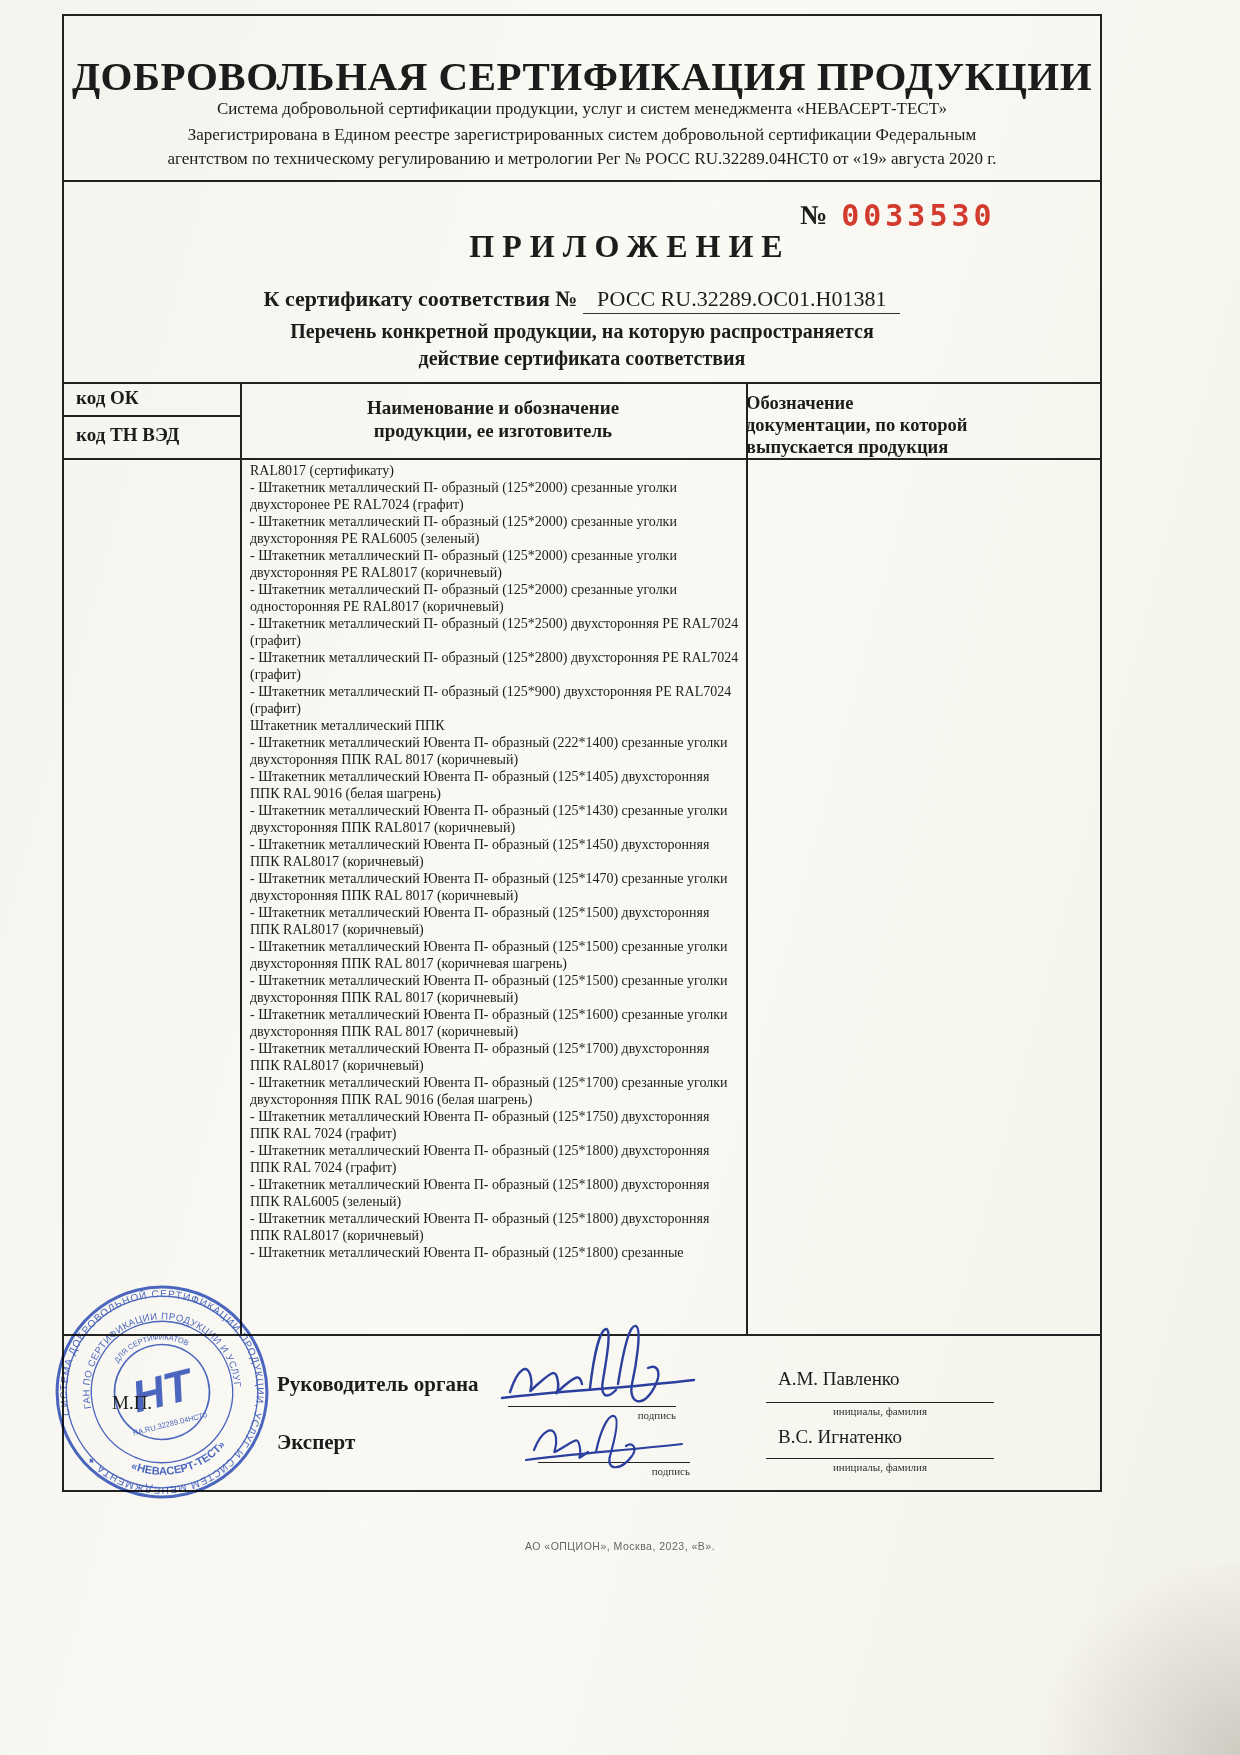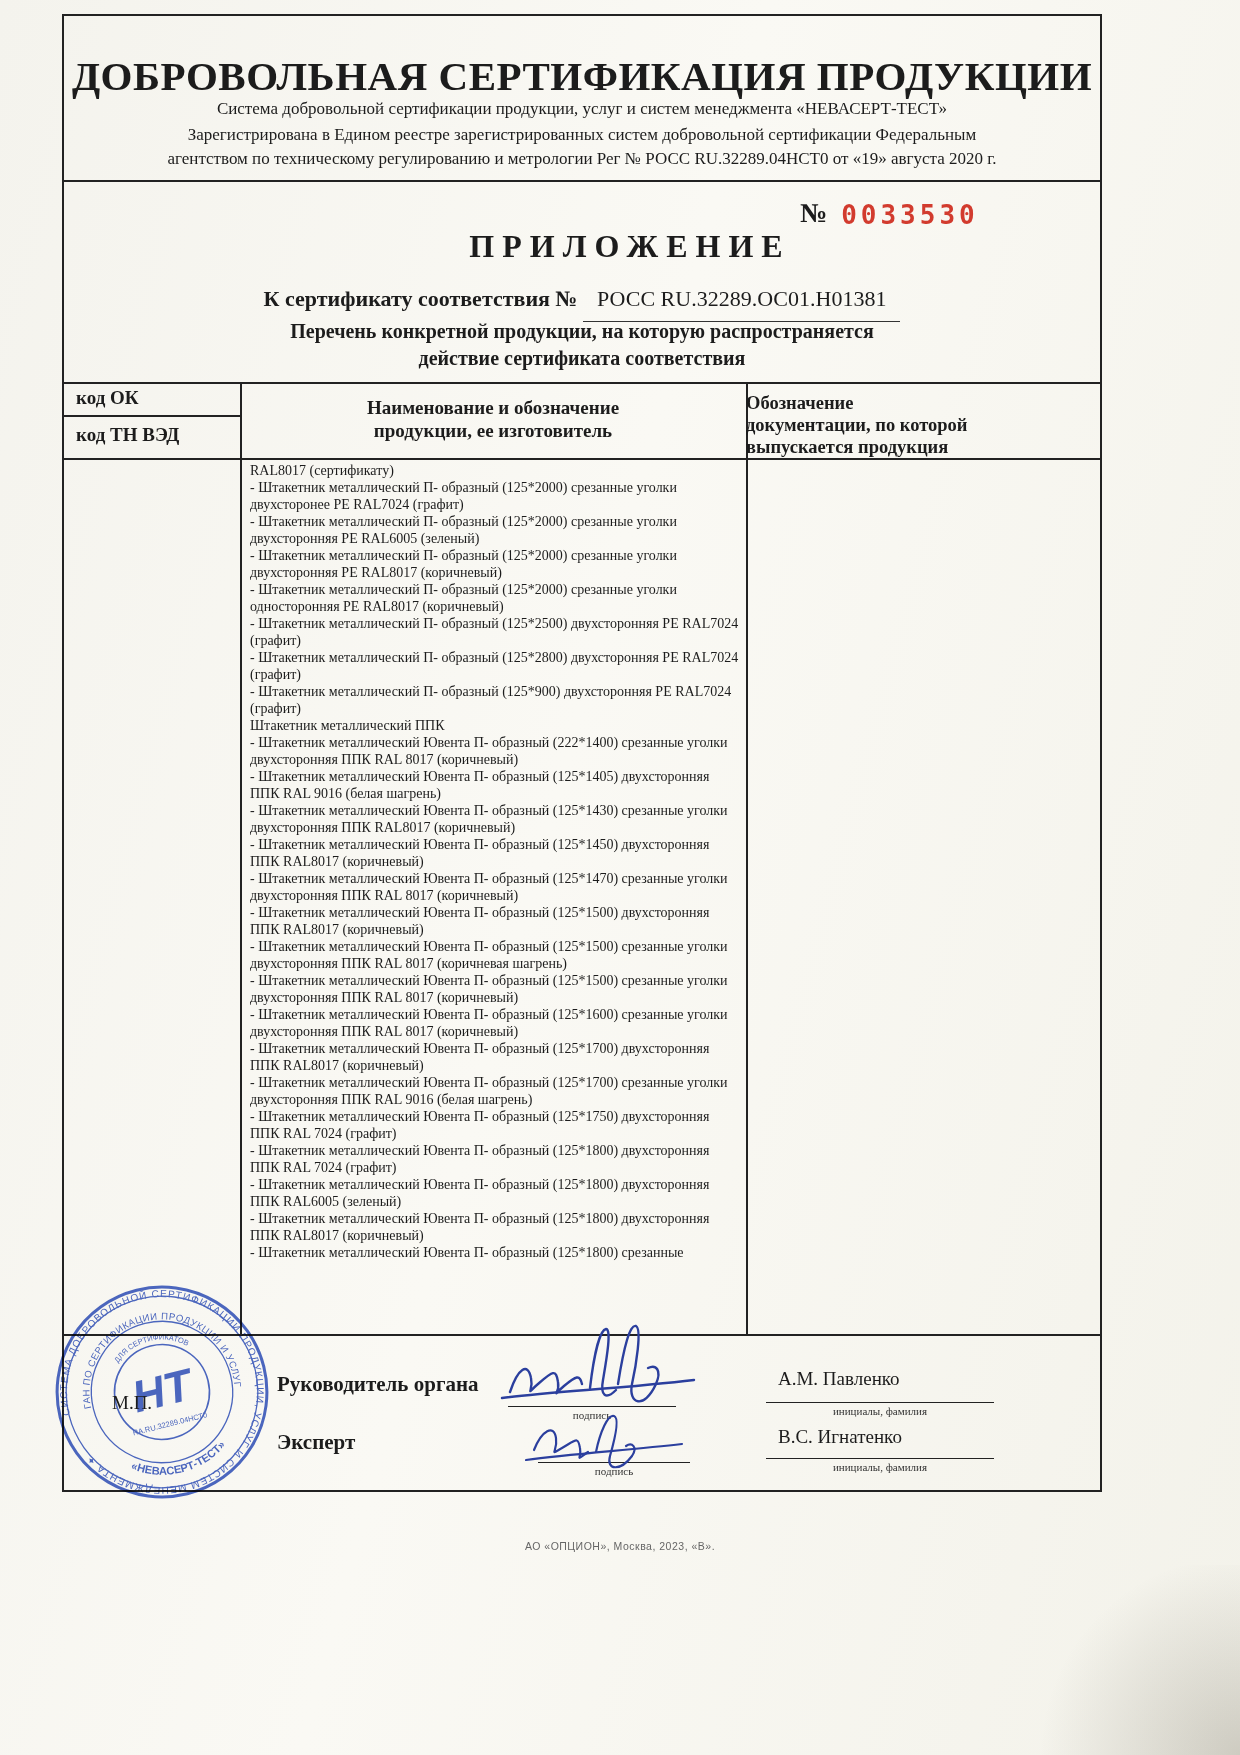--- a/index.html
+++ b/index.html
@@ -22,28 +22,28 @@
   }
   .centered { position:absolute; left:62px; width:1040px; text-align:center; }
   .doc-title { top:52px; font-size:41px; font-weight:bold; letter-spacing:.5px; }
   .doc-sub1  { top:99px; font-size:17px; }
   .doc-sub2  { top:123px; font-size:17px; line-height:24px; white-space:pre-line; }
   .header-rule { position:absolute; left:62px; top:180px; width:1040px; border-top:2.5px solid #222; }
 
   .blank-no { position:absolute; left:800px; top:198px; white-space:nowrap; }
   .blank-no .pre { font-size:27px; font-weight:bold; vertical-align:2px; }
   .blank-no .val {
-    font-family:"DejaVu Sans Mono",monospace; font-size:26px; font-weight:600;
+    font-family:"DejaVu Sans Mono",monospace; font-size:30px; font-weight:600;
     color:#d23b2e; letter-spacing:4px; margin-left:14px;margin-top:15px;
   }
 
   .appendix-title { top:228px; font-size:32px; font-weight:bold; letter-spacing:8px;padding-left:48px; }
   .cert-line { top:286px; font-size:22px; }
   .cert-line .lbl { font-weight:bold; }
-  .cert-line .num { border-bottom:1.5px solid #333; padding:0 14px 10px 14px; }
+  .cert-line .num { border-bottom:1.5px solid #333; padding:0 14px 2px 14px; }
   .scope1 { top:320px; font-size:20px; font-weight:bold; }
   .scope2 { top:347px; font-size:20px; font-weight:bold; }
 
   
   .tline { position:absolute; pointer-events:none; }
   .h-top     { left:62px; top:382px; width:1040px; border-top:2.2px solid #222; }
   .h-col1    { left:62px; top:415px; width:178px; border-top:2.2px solid #222; }
   .h-header  { left:62px; top:458px; width:1040px; border-top:2.2px solid #222; }
   .h-bottom  { left:62px; top:1334px; width:1040px; border-top:2.2px solid #222; }
   .v-1 { left:240px; top:382px; height:952px; border-left:2.2px solid #222; }
@@ -66,21 +66,21 @@
   }
   .item { margin:0; }
 
   
   .mp { position:absolute; left:112px; top:1392px; font-size:19px; z-index:5; }
   .role1 { position:absolute; left:277px; top:1372px; font-size:21px; font-weight:bold; }
   .role2 { position:absolute; left:277px; top:1430px; font-size:21px; font-weight:bold; }
   .sigline { position:absolute; border-top:1.5px solid #222; }
   .sigline-1 { left:508px; top:1406px; width:168px; }
   .sigline-2 { left:538px; top:1462px; width:152px; }
-  .sigcap { position:absolute; font-size:11px; color:#333; text-align:center; }
+  .sigcap { position:absolute; font-size:11px; color:#333; text-align:right; }
   .sigcap-1 { left:508px; top:1409px; width:168px; }
   .sigcap-2 { left:538px; top:1465px; width:152px; }
   .name1 { position:absolute; left:778px; top:1368px; font-size:19px; }
   .name2 { position:absolute; left:778px; top:1426px; font-size:19px; }
   .nameline { position:absolute; border-top:1.2px solid #222; }
   .nameline-1 { left:766px; top:1402px; width:228px; }
   .nameline-2 { left:766px; top:1458px; width:228px; }
   .namecap { position:absolute; font-size:11px; color:#333; text-align:center; }
   .namecap-1 { left:766px; top:1405px; width:228px; }
   .namecap-2 { left:766px; top:1461px; width:228px; }

